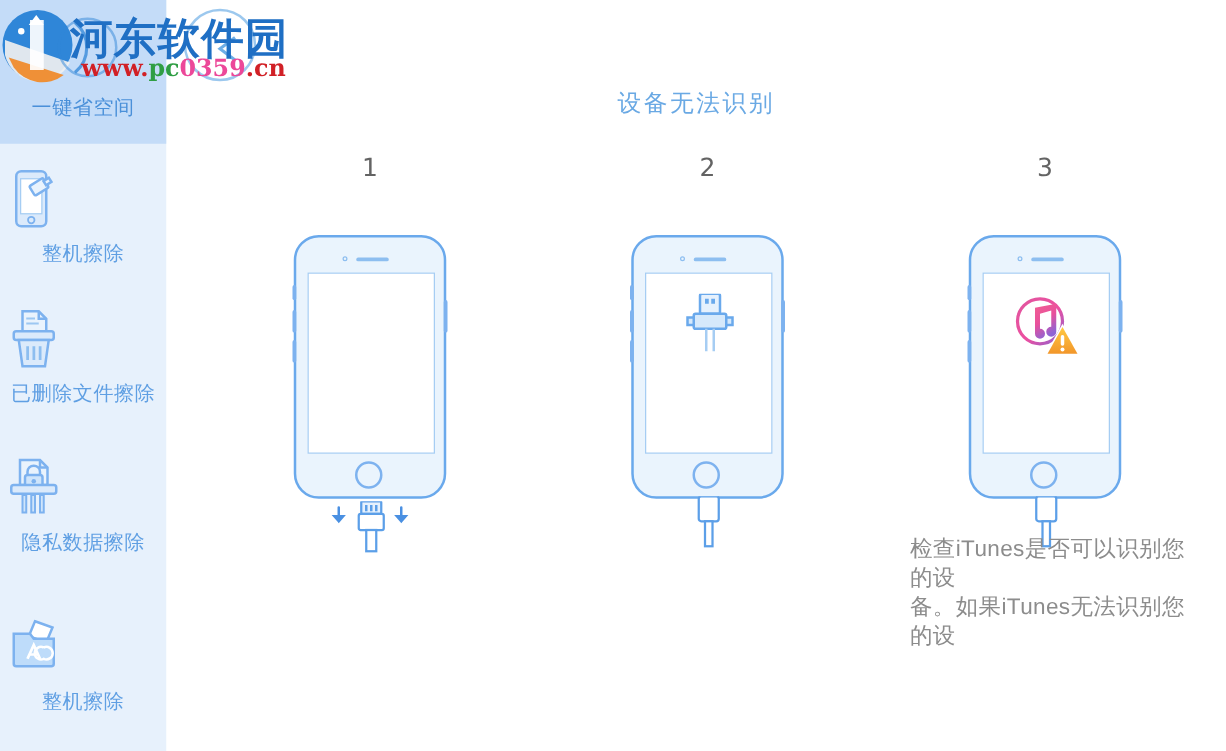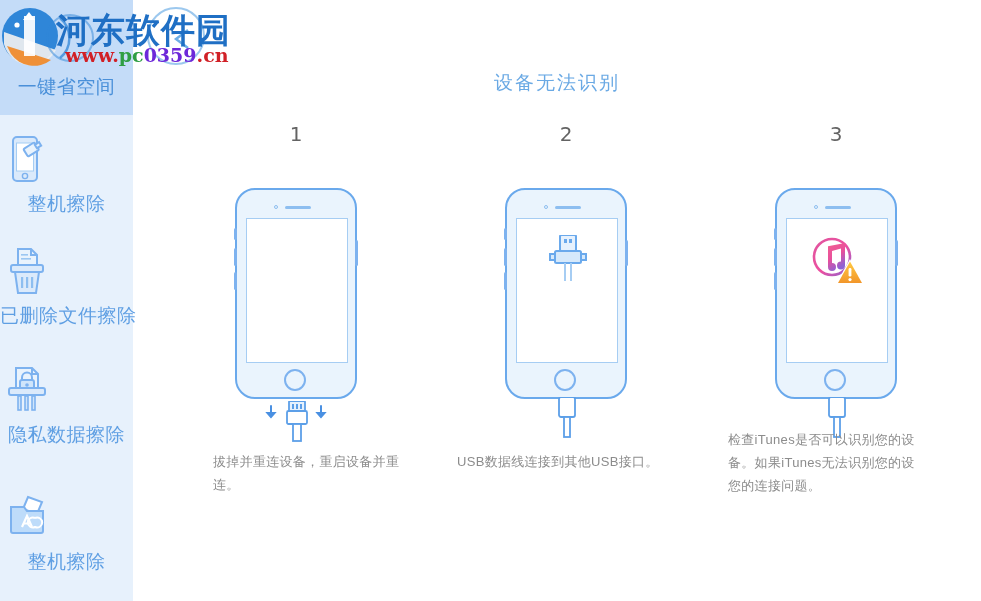--- a/index.html
+++ b/index.html
@@ -29,21 +29,21 @@
     position: absolute;
     left: 0;
     width: 133px;
     text-align: center;
     box-sizing: border-box;
   }
   .side-item.active {
     background: #c4dcf8;
   }
   .side-label {
-    font-size: 19px;
+    font-size: 16px;
     color: #5f9fe3;
     letter-spacing: 0.5px;
     line-height: 18px;
     white-space: nowrap;
   }
   .side-item.active .side-label {
     color: #4a90d9;
   }
   .side-icon {
     display: block;
@@ -75,21 +75,21 @@
     position: absolute;
     left: 65px;
     top: 44px;
     font-size: 19px;
     font-weight: bold;
     font-family: "DejaVu Serif", serif;
     white-space: nowrap;
   }
   #wm-url .r { color: #d12026; }
   #wm-url .g { color: #2f9e44; }
-  #wm-url .b { color: #6d28d9; }
+  #wm-url .b { color: #ec4899; }
 
   
   #main {
     position: absolute;
     left: 133px;
     top: 0;
     width: 848px;
     height: 466px;
     text-decoration: underline;
   }
@@ -116,21 +116,21 @@
     font-family: "DejaVu Sans", sans-serif;
     height: 28px;
     line-height: 28px;
   }
   .step-art {
     position: relative;
     height: 300px;
   }
   .step-caption {
     position: absolute;
-    font-size: 13px;
+    font-size: 18px;
     line-height: 23px;
     color: #8c8c8c;
     letter-spacing: 0.3px;
   }
   .step-caption .link {
     color: #5aa0e8;
   }
 
   
   .phone {
@@ -327,24 +327,20 @@
       <div class="plug-below">
         <svg width="26" height="42" viewBox="0 0 26 42">
           <rect x="5" y="0" width="16" height="10" rx="1" fill="#e6f1fd" stroke="#5c9fe8" stroke-width="1.8"></rect>
           <rect x="8" y="3" width="2" height="5" fill="#5c9fe8"></rect>
           <rect x="12" y="3" width="2" height="5" fill="#5c9fe8"></rect>
           <rect x="16" y="3" width="2" height="5" fill="#5c9fe8"></rect>
           <rect x="3" y="10" width="20" height="13" rx="1.5" fill="#ffffff" stroke="#5c9fe8" stroke-width="1.8"></rect>
           <rect x="9" y="23" width="8" height="17" fill="#ffffff" stroke="#5c9fe8" stroke-width="1.8"></rect>
         </svg>
       </div>
-    </div>
-    <div class="step-caption" style="left:57px; top:330px; width:210px;">
-      <div>拔掉并重连设备，重启设备并重</div>
-      <div>连。</div>
     </div>
   </div>
 
   <div class="step" style="left:293px;">
     <div class="step-num">2</div>
     <div class="step-art">
       <div class="phone">
         <div class="cam"></div>
         <div class="speaker"></div>
         <div class="btn-mute"></div>
@@ -367,21 +363,20 @@
         <div class="home"></div>
       </div>
       <div style="position:absolute; left:129px; top:249px;">
         <svg width="24" height="42" viewBox="0 0 24 42">
           <rect x="4" y="0" width="16" height="20" rx="2" fill="#ffffff" stroke="#5c9fe8" stroke-width="1.8"></rect>
           <rect x="9" y="20" width="6" height="20" fill="#ffffff" stroke="#5c9fe8" stroke-width="1.8"></rect>
         </svg>
       </div>
     </div>
     <div class="step-caption" style="left:31px; top:330px; width:230px;">
-      <div>USB数据线连接到其他USB接口。</div>
     </div>
   </div>
 
   <div class="step" style="left:563px;">
     <div class="step-num">3</div>
     <div class="step-art">
       <div class="phone">
         <div class="cam"></div>
         <div class="speaker"></div>
         <div class="btn-mute"></div>
@@ -421,17 +416,16 @@
       <div style="position:absolute; left:129px; top:249px;">
         <svg width="24" height="42" viewBox="0 0 24 42">
           <rect x="4" y="0" width="16" height="20" rx="2" fill="#ffffff" stroke="#5c9fe8" stroke-width="1.8"></rect>
           <rect x="9" y="20" width="6" height="20" fill="#ffffff" stroke="#5c9fe8" stroke-width="1.8"></rect>
         </svg>
       </div>
     </div>
     <div class="step-caption" style="left:32px; top:308px; width:232px;">
       <div>检查iTunes是否可以识别您的设</div>
       <div>备。如果iTunes无法识别您的设</div>
-      <div>您的连接问题。</div>
     </div>
   </div>
 
 </div>
 
 </body></html>

